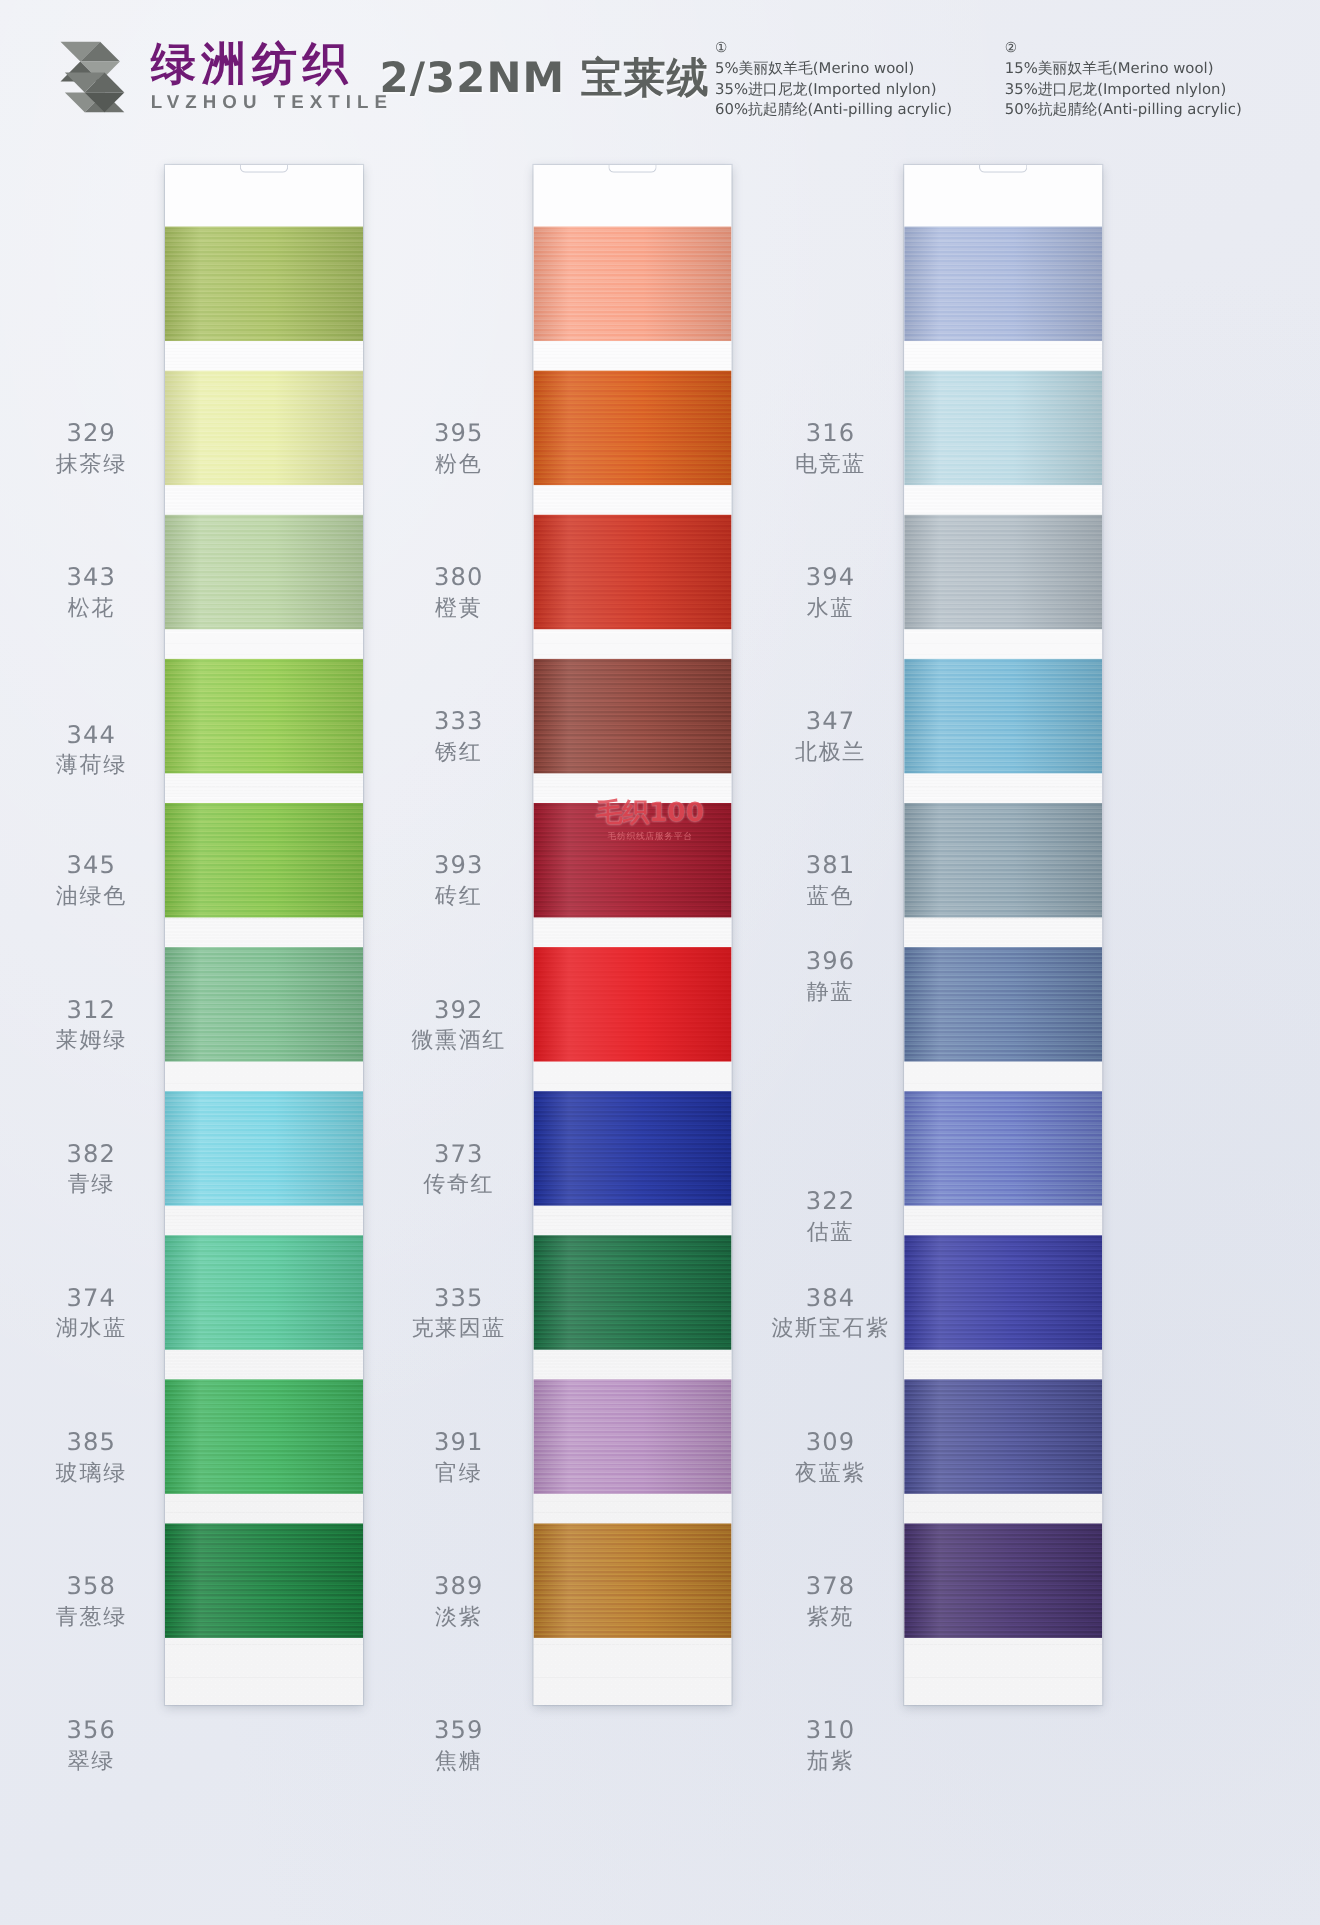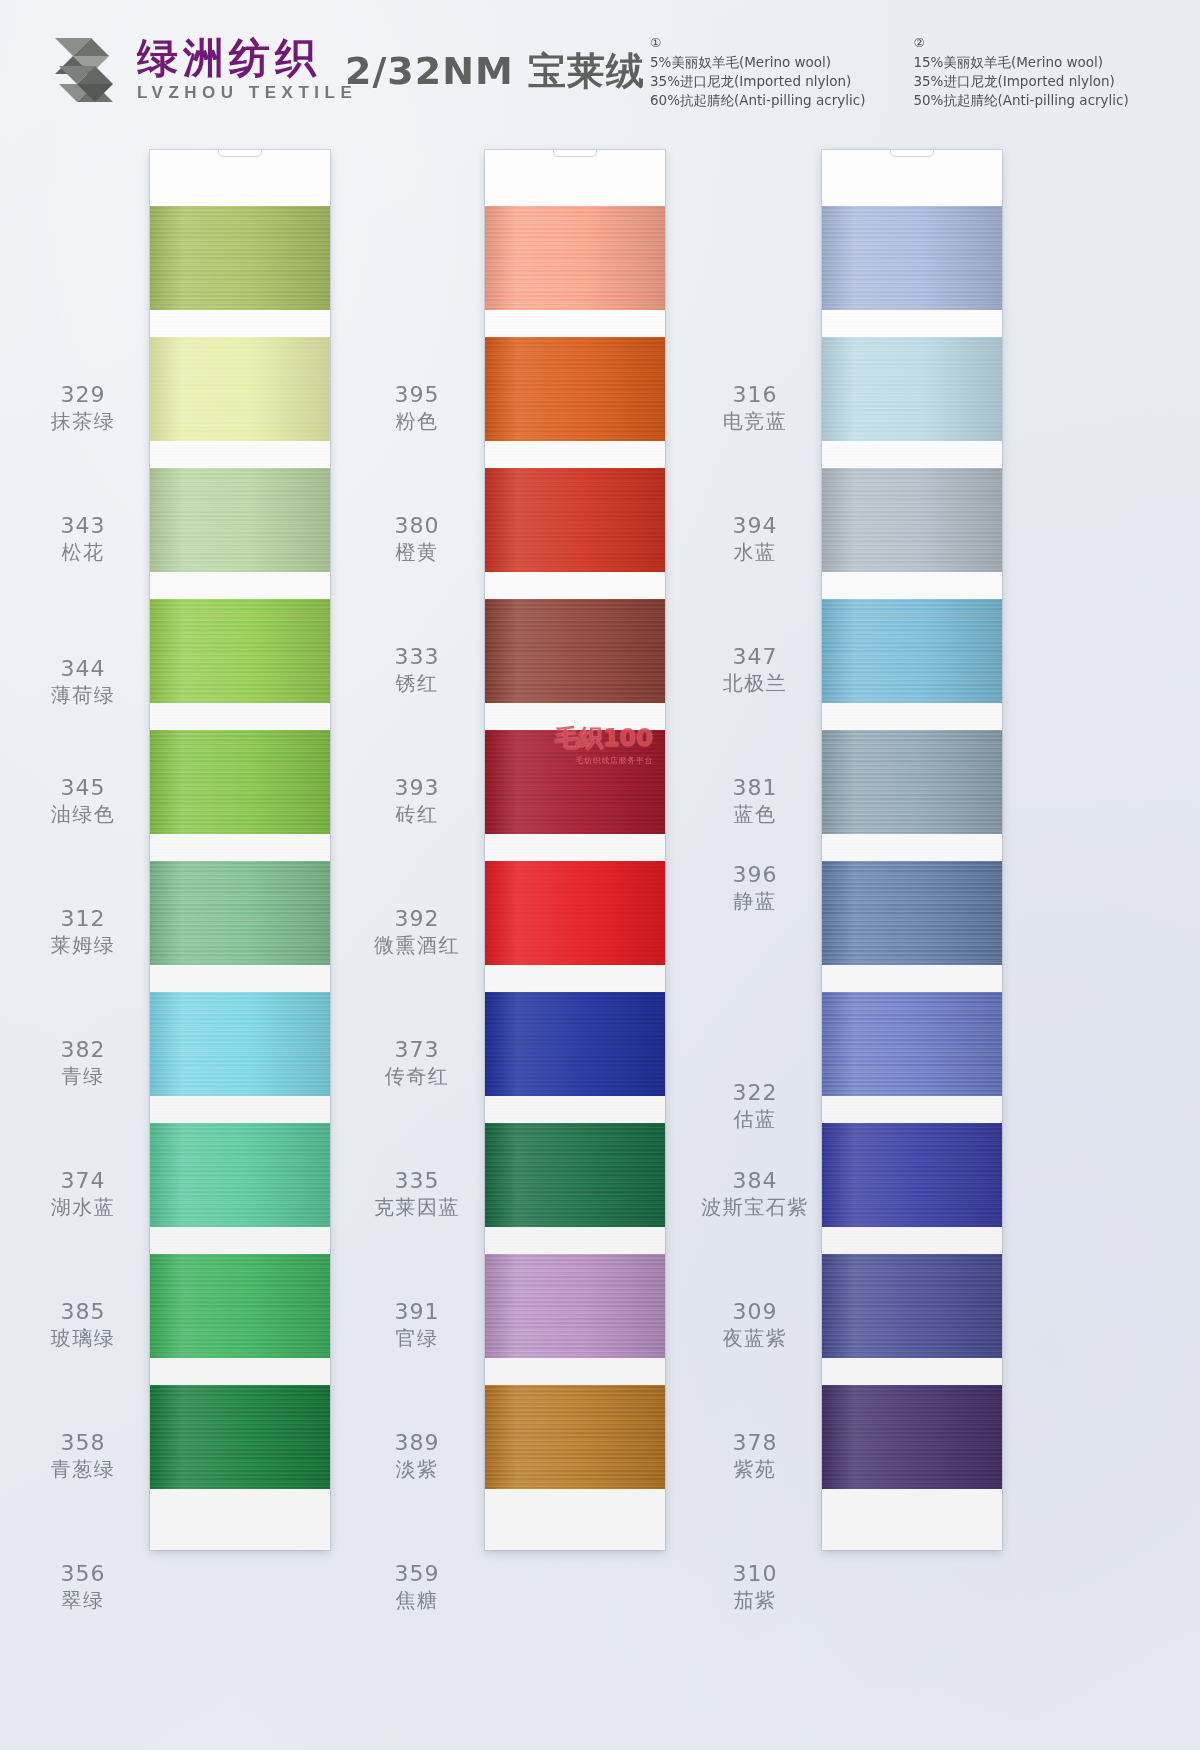--- a/index.html
+++ b/index.html
@@ -78,21 +78,21 @@
   .labels.l1 { left: 18px; text-align: center; }
   .labels.l2 { left: 352px; text-align: center; }
   .labels.l3 { left: 690px; text-align: center; }
   .lbl { position: absolute; width: 130px; color: #7e838c; font-family: "DejaVu Sans", sans-serif; }
   .lbl .code { font-size: 22px; letter-spacing: 1px; line-height: 1.18; }
   .lbl .name { font-size: 20px; letter-spacing: 1.5px; line-height: 1.3; }
 
   
   .watermark {
     position: absolute; left: 529px; top: 722px; width: 124px;
-    text-align: right; opacity: .85; pointer-events: none;
+    text-align: center; opacity: .85; pointer-events: none;
   }
   .watermark .wm-main {
     font-size: 24px; font-weight: bold; color: #e04a55;
     font-family: "DejaVu Sans", sans-serif; letter-spacing: 0px;
     text-shadow: 0 0 2px rgba(255,255,255,.75);
   }
   .watermark .wm-sub {
     font-size: 8px; color: #e0707a; letter-spacing: .6px; margin-top: 1px;
     font-family: "DejaVu Sans", sans-serif;
   }

